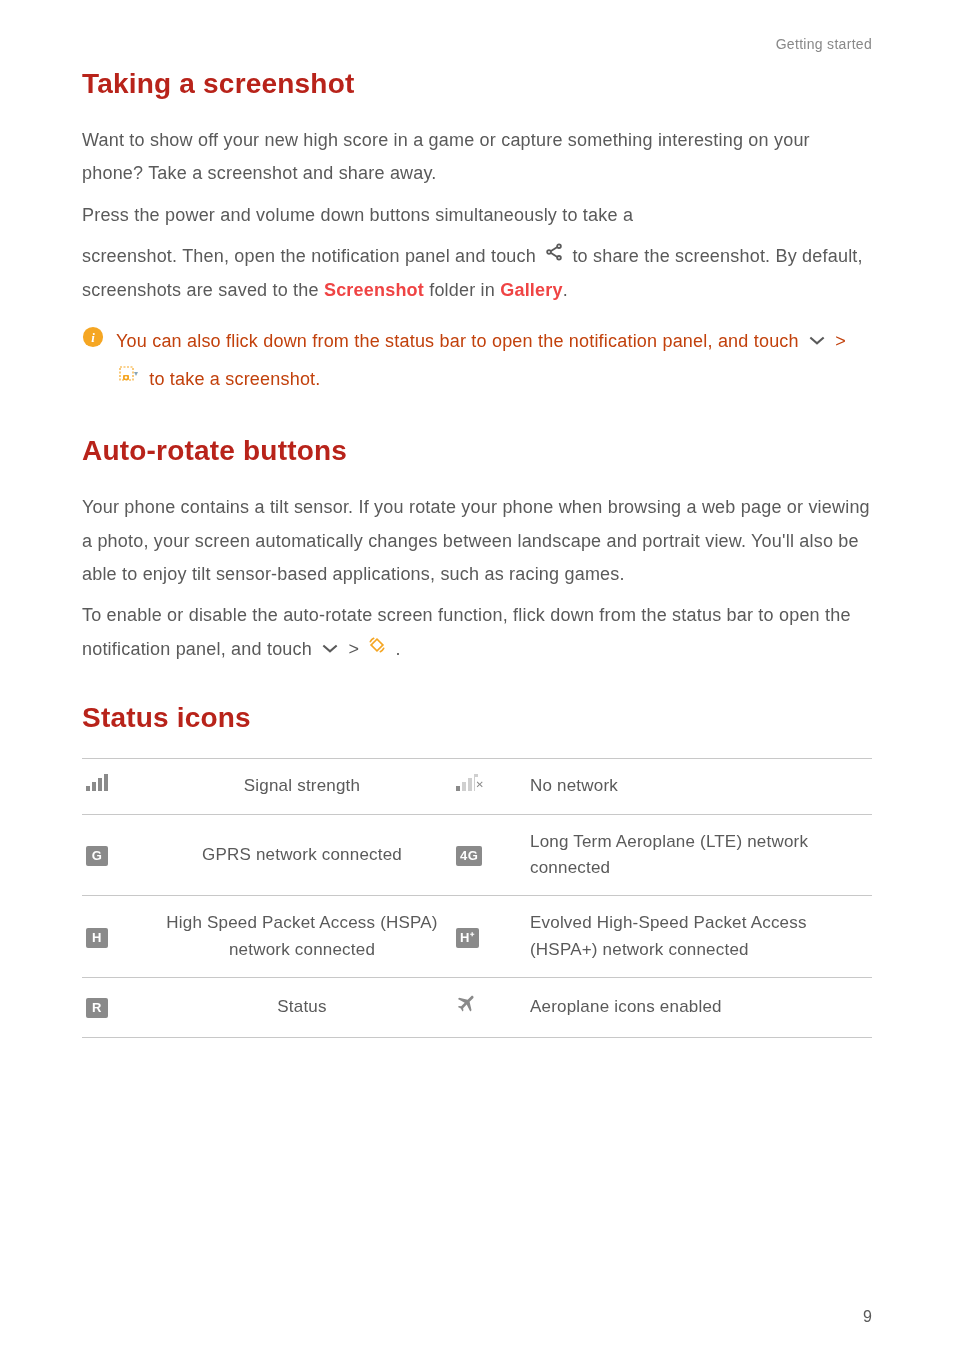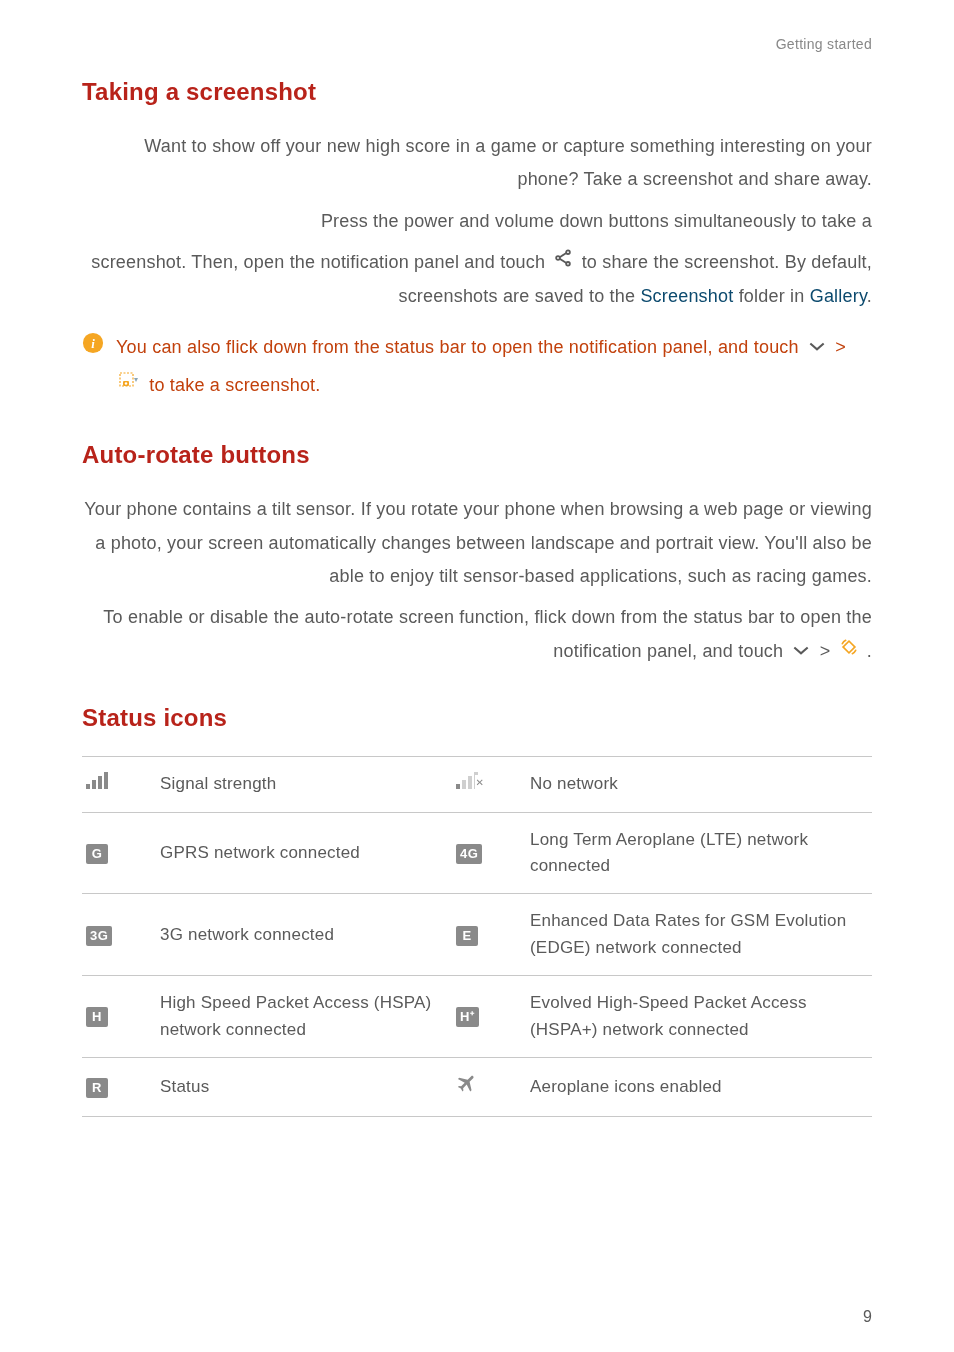--- a/index.html
+++ b/index.html
@@ -13,41 +13,40 @@
       width: 954px;
       height: 1352px;
       padding: 36px 82px 30px 82px;
       color: #5a5a5a;
       position: relative;
     }
     .header {
       text-align: right;
       font-size: 14px;
       color: #888;
-      margin-bottom: 26px;
+      margin-bottom: 16px;
       letter-spacing: 0.3px;
     }
     h2 {
       color: #b8231a;
-      font-size: 24px;
+      font-size: 28px;
       font-weight: 700;
       margin-bottom: 24px;
       letter-spacing: 0.2px;
     }
     .body-text {
       font-size: 18px;
       line-height: 1.85;
       color: #5a5a5a;
       margin-bottom: 8px;
       letter-spacing: 0.2px;
-      text-align: right;
     }
     .body-text strong {
-      color: #0c4a6e;
-      font-weight: 400;
+      color: #ef4444;
+      font-weight: 700;
     }
     .inline-icon {
       display: inline-block;
       vertical-align: middle;
       margin: 0 3px;
     }
     .info-block {
       display: flex;
       align-items: flex-start;
       margin-top: 16px;
@@ -84,20 +83,21 @@
     tr:last-child td {
       border-bottom: 1px solid #c8c8c8;
     }
     td.icon-cell {
       width: 70px;
       text-align: left;
       padding-left: 4px;
     }
     td.desc-cell {
       width: 300px;
+      text-align: center;
     }
     .page-num {
       position: absolute;
       right: 82px;
       bottom: 26px;
       font-size: 16px;
       color: #5a5a5a;
     }
     .status-icon-box {
       display: inline-flex;
@@ -264,26 +264,20 @@
     </td>
     <td>No network</td>
   </tr>
   <tr>
     <td class="icon-cell"><span class="status-icon-box">G</span></td>
     <td class="desc-cell">GPRS network connected</td>
     <td class="icon-cell"><span class="status-icon-box">4G</span></td>
     <td>Long Term Aeroplane (LTE) network connected</td>
   </tr>
   <tr>
-    <td class="icon-cell"><span class="status-icon-box">3G</span></td>
-    <td class="desc-cell">3G network connected</td>
-    <td class="icon-cell"><span class="status-icon-box">E</span></td>
-    <td>Enhanced Data Rates for GSM Evolution (EDGE) network connected</td>
-  </tr>
-  <tr>
     <td class="icon-cell"><span class="status-icon-box">H</span></td>
     <td class="desc-cell">High Speed Packet Access (HSPA) network connected</td>
     <td class="icon-cell"><span class="status-icon-box">H⁺</span></td>
     <td>Evolved High-Speed Packet Access (HSPA+) network connected</td>
   </tr>
   <tr>
     <td class="icon-cell"><span class="status-icon-box">R</span></td>
     <td class="desc-cell">Status</td>
     <td class="icon-cell">
       <svg width="22" height="22" viewBox="0 0 24 24" fill="#8a8a8a">

